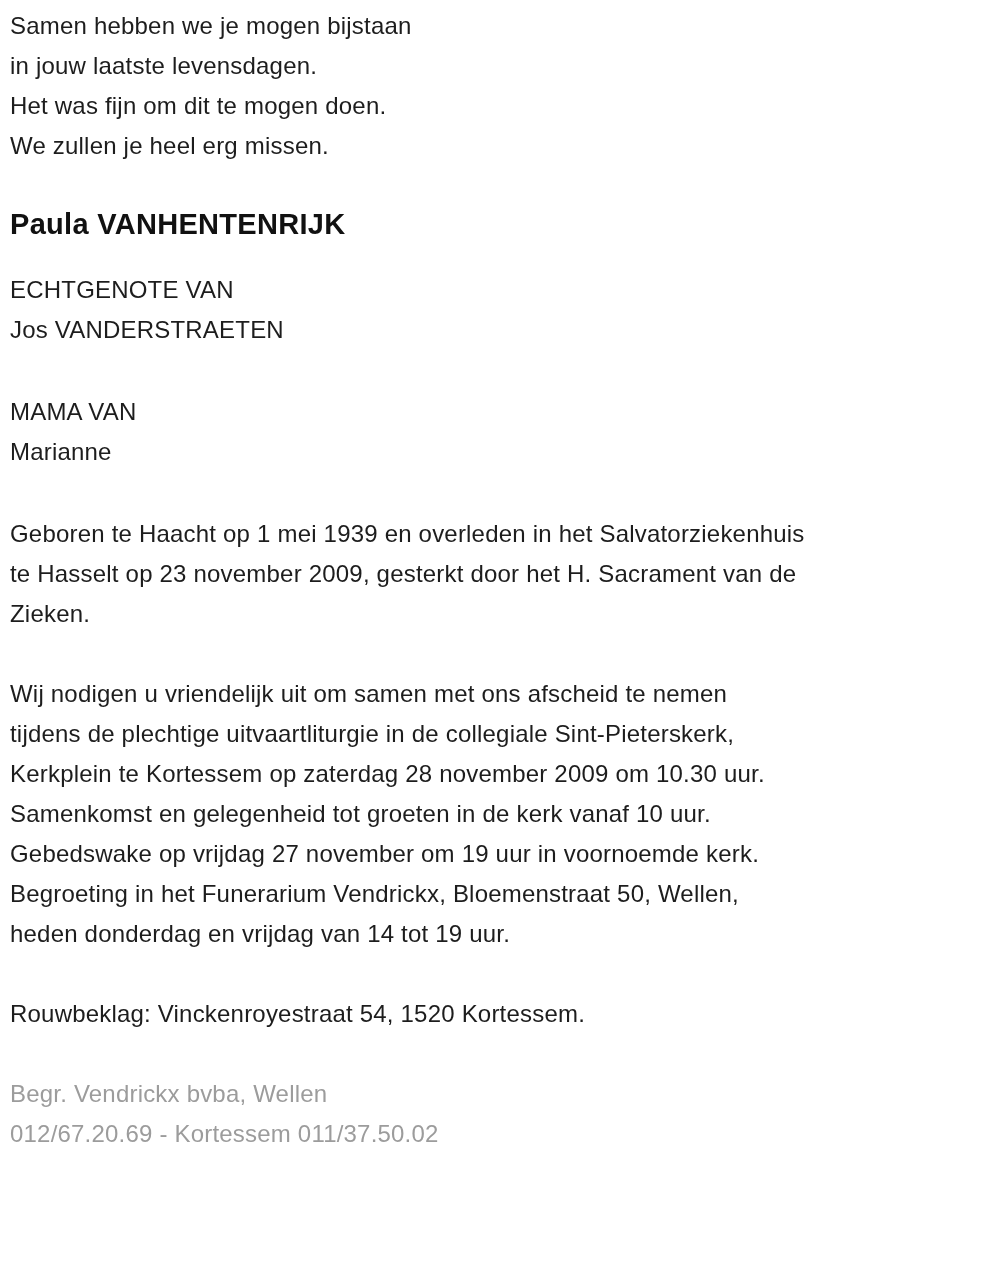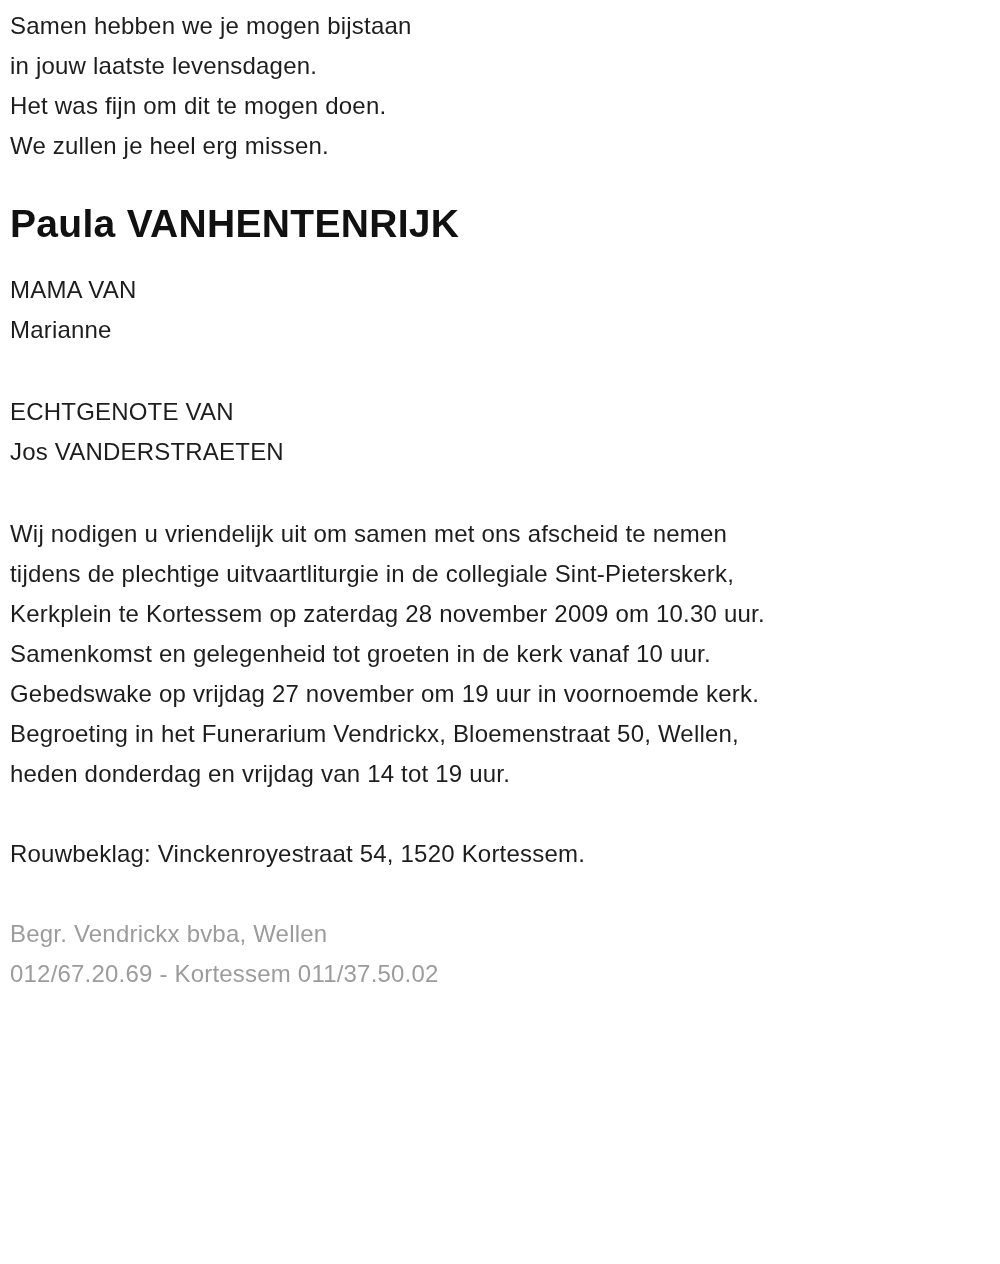--- a/index.html
+++ b/index.html
@@ -21,21 +21,21 @@
     overflow: hidden;
   }
   .block {
     margin: 0 0 40px 0;
     white-space: pre-line;
   }
   .intro {
     margin-bottom: 8px;
   }
   .deceased-name {
-    font-size: 39px;
+    font-size: 29px;
     line-height: 44px;
     font-weight: 700;
     margin: 36px 0 6px 0;
     letter-spacing: 0.3px;
     color: #111111;
   }
   .relation-block {
     margin-bottom: 42px;
     white-space: pre-line;
   }
@@ -50,26 +50,29 @@
 
 <div class="page">
 
   <p class="block intro">Samen hebben we je mogen bijstaan
 in jouw laatste levensdagen.
 Het was fijn om dit te mogen doen.
 We zullen je heel erg missen.</p>
 
   <h1 class="deceased-name">Paula VANHENTENRIJK</h1>
 
+  <p class="relation-block">ECHTGENOTE VAN
+Jos VANDERSTRAETEN</p>
+
   <p class="relation-block">MAMA VAN
 Marianne</p>
 
-  <p class="relation-block">ECHTGENOTE VAN
-Jos VANDERSTRAETEN</p>
-
+  <p class="block">Geboren te Haacht op 1 mei 1939 en overleden in het Salvatorziekenhuis
+te Hasselt op 23 november 2009, gesterkt door het H. Sacrament van de
+Zieken.</p>
 
   <p class="block">Wij nodigen u vriendelijk uit om samen met ons afscheid te nemen
 tijdens de plechtige uitvaartliturgie in de collegiale Sint-Pieterskerk,
 Kerkplein te Kortessem op zaterdag 28 november 2009 om 10.30 uur.
 Samenkomst en gelegenheid tot groeten in de kerk vanaf 10 uur.
 Gebedswake op vrijdag 27 november om 19 uur in voornoemde kerk.
 Begroeting in het Funerarium Vendrickx, Bloemenstraat 50, Wellen,
 heden donderdag en vrijdag van 14 tot 19 uur.</p>
 
   <p class="block">Rouwbeklag: Vinckenroyestraat 54, 1520 Kortessem.</p>

